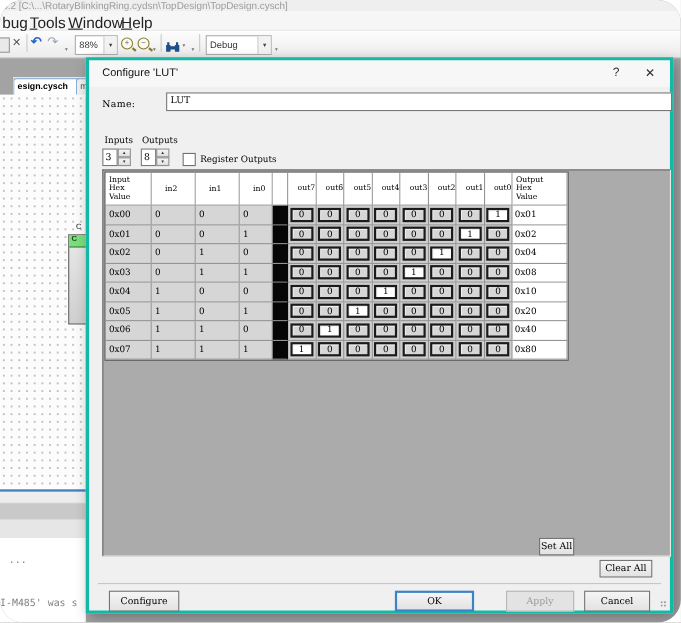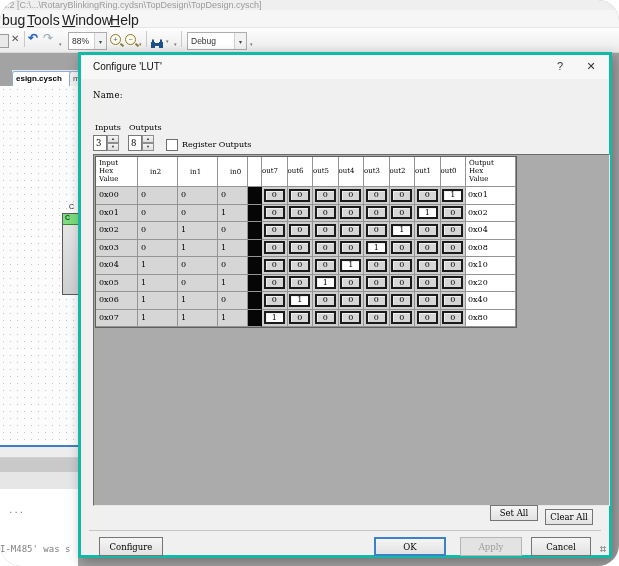--- a/index.html
+++ b/index.html
@@ -88,21 +88,21 @@
          border-top:1px solid #6b6b6b;border-left:1px solid #6b6b6b;
          border-bottom:1px solid #e8e8e8;border-right:1px solid #e8e8e8;box-sizing:border-box;}
   .lut-table{position:absolute;left:1px;top:1px;display:grid;
              grid-template-columns:42px 40px 40px 30px 14px repeat(8,25.5px) 50px;
              grid-template-rows:30px repeat(8,17.5px);
              border:1px solid #5f5f5f;background:#8f8f8f;
              font-family:"DejaVu Serif",serif;}
   .cell{border-right:1px solid #949494;border-bottom:1px solid #949494;box-sizing:border-box;
         overflow:hidden;}
   .cell.h{background:#fff;font-size:7px;line-height:8px;padding:2px 0 0 3px;white-space:pre-line;}
-  .cell.out-h{text-align:left;padding-left:0;padding-top:10px;}
+  .cell.out-h{text-align:right;padding-left:0;padding-top:10px;}
   .cell.in-h{padding-top:11px;padding-left:12px;}
   .cell.sep-h{padding:0;}
   .cell.inhex,.cell.inval{background:#d6d6d6;font-size:8px;line-height:16px;padding-left:3px;}
   .cell.black{background:#060606;border-right:1px solid #060606;}
   .cell.outcell{background:#cfcfcf;display:flex;align-items:center;justify-content:center;padding:0;}
   .outbtn{width:21px;height:13px;border:2px solid #1b1b1b;background:#d6d6d6;box-sizing:border-box;
           display:flex;align-items:center;justify-content:center;font-size:8px;line-height:8px;
           box-shadow:inset 1px 1px 0 #f0f0f0;}
   .outbtn.on{background:#fff;}
   .cell.outhex{background:#fff;font-size:8px;line-height:16px;padding-left:2px;}
@@ -193,20 +193,21 @@
   </div>
 
   <div class="abs dialog">
     <div class="dlg-titlebar">
       <div class="dlg-title">Configure 'LUT'</div>
       <div class="dlg-help">?</div>
       <div class="dlg-close">✕</div>
     </div>
 
     <div class="dlg-name-label serif">Name:</div>
+    <div class="dlg-name-input serif">LUT</div>
 
 
     <div class="io-label serif" style="left:14px;top:68px">Inputs</div>
     <div class="io-label serif" style="left:48px;top:68px">Outputs</div>
 
     <div class="spinner" style="left:12px;top:80px">
       <div class="spin-field serif">3</div>
       <div class="spin-btns">
         <div class="spin-btn">▲</div>
         <div class="spin-btn">▼</div>
@@ -479,25 +480,25 @@
           <div class="cell outcell">
             <div class="outbtn">0</div>
           </div>
           <div class="cell outcell">
             <div class="outbtn">0</div>
           </div>
           <div class="cell outhex">0x80</div>
         </div>
     </div>
 
-    <div class="btn" style="left:409px;top:450px;width:48px;height:16px">Set All</div>
+    <div class="btn" style="left:409px;top:434px;width:32px;height:16px">Set All</div>
     <div class="btn" style="left:464px;top:454px;width:48px;height:16px">Clear All</div>
 
     <div class="divider"></div>
 
     <div class="btn" style="left:18px;top:482px;width:64px;height:19px">Configure</div>
-    <div class="btn focus" style="left:293px;top:482px;width:72px;height:19px">OK</div>
+    <div class="btn focus" style="left:278px;top:482px;width:72px;height:19px">OK</div>
     <div class="btn disabled" style="left:379px;top:482px;width:62px;height:19px">Apply</div>
     <div class="btn" style="left:450px;top:482px;width:60px;height:19px">Cancel</div>
     <div class="grip"></div>
   </div>
 
 </div>
 
 </body></html>

